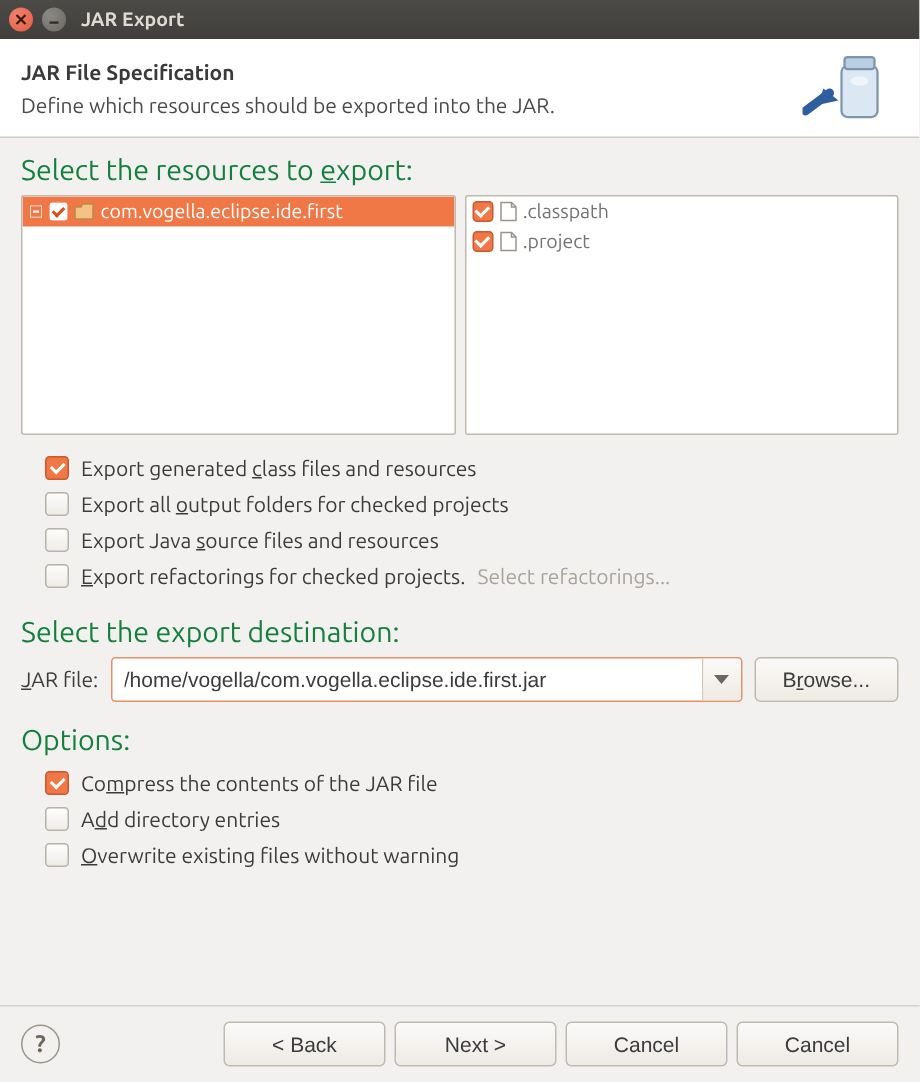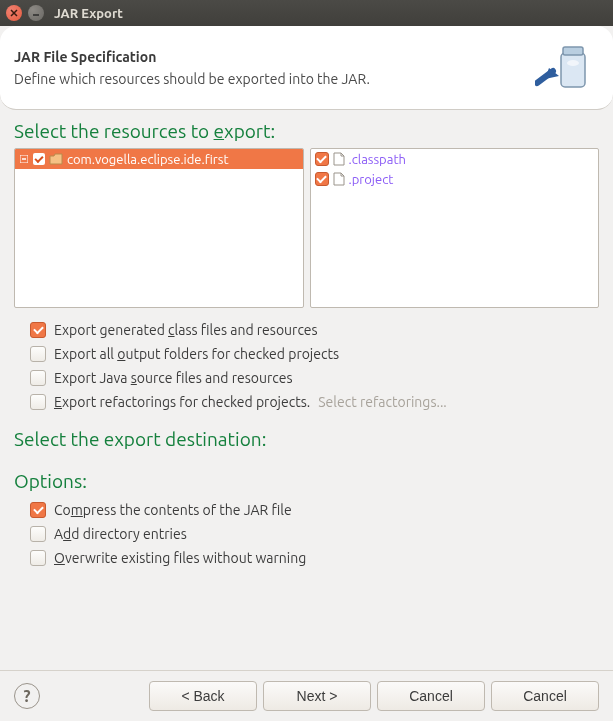--- a/index.html
+++ b/index.html
@@ -32,22 +32,21 @@
     color: #dfdbd2; font-weight: bold; font-size: 13px; margin-left: 4px;
   }
   
   .header {
     background: #ffffff;
     border-bottom: 1px solid #d0ccc6;
     padding: 10px 24px 10px 14px;
     display: flex;
     align-items: center;
     justify-content: space-between;
-    height: 84px;
-    border-radius: 16px;
+    height: 66px;
   }
   .header-text { display: flex; flex-direction: column; gap: 6px; }
   .header-title { font-weight: bold; color: #3a3a3a; font-size: 14px; }
   .header-sub { color: #4a4a4a; font-size: 14px; }
   .header-icon svg { display: block; }
   
   .body-area {
     padding: 10px 14px 6px 14px;
   }
   .label { color: #15803d; font-size: 19px; margin-bottom: 6px; }
@@ -60,21 +59,21 @@
     flex: 1 1 50%;
     background: #ffffff;
     border: 1px solid #bfb9b0;
     border-radius: 2px;
     overflow: auto;
     font-size: 13px;
   }
   .tree-row {
     display: flex; align-items: center; gap: 4px;
     height: 20px; padding: 0 4px;
-    color: #8b5cf6;
+    color: #737373;
   }
   .tree-row.selected {
     background: #f07746;
     color: #ffffff;
   }
   .expander {
     width: 10px; height: 10px; display: inline-flex; align-items: center; justify-content: center;
   }
   .expander svg { display:block; }
   .mini-check {
@@ -256,20 +255,38 @@
         <span class="chk "></span>
         <span><span class="u">E</span>xport refactorings for checked projects.</span>
         <span class="link-disabled">Select refactorings...</span>
       </div>
     </div>
 
   <div class="section-gap"></div>
 
   <div class="label">Select the export destination:</div>
 
+  <div class="dest-row">
+    <div class="dest-label">
+      <span></span><span class="u">J</span><span>AR file:</span>
+    </div>
+    <div class="combo">
+      <input type="text" value="/home/vogella/com.vogella.eclipse.ide.first.jar" style="">
+      <div class="combo-btn">
+        <svg width="10" height="6" viewBox="0 0 10 6">
+            <polygon points="0,0 10,0 5,6" fill="#6b6660"></polygon>
+          </svg>
+      </div>
+    </div>
+    <button class="btn">
+      <span>B</span>
+        <span class="u">r</span>
+        <span>owse...</span>
+    </button>
+  </div>
 
   <div class="section-gap"></div>
 
   <div class="label">Options:</div>
   <div id="options-list">
       <div class="check-row">
         <span class="chk checked"></span>
         <span>Co<span class="u">m</span>press the contents of the JAR file</span>
       </div>
       <div class="check-row">

